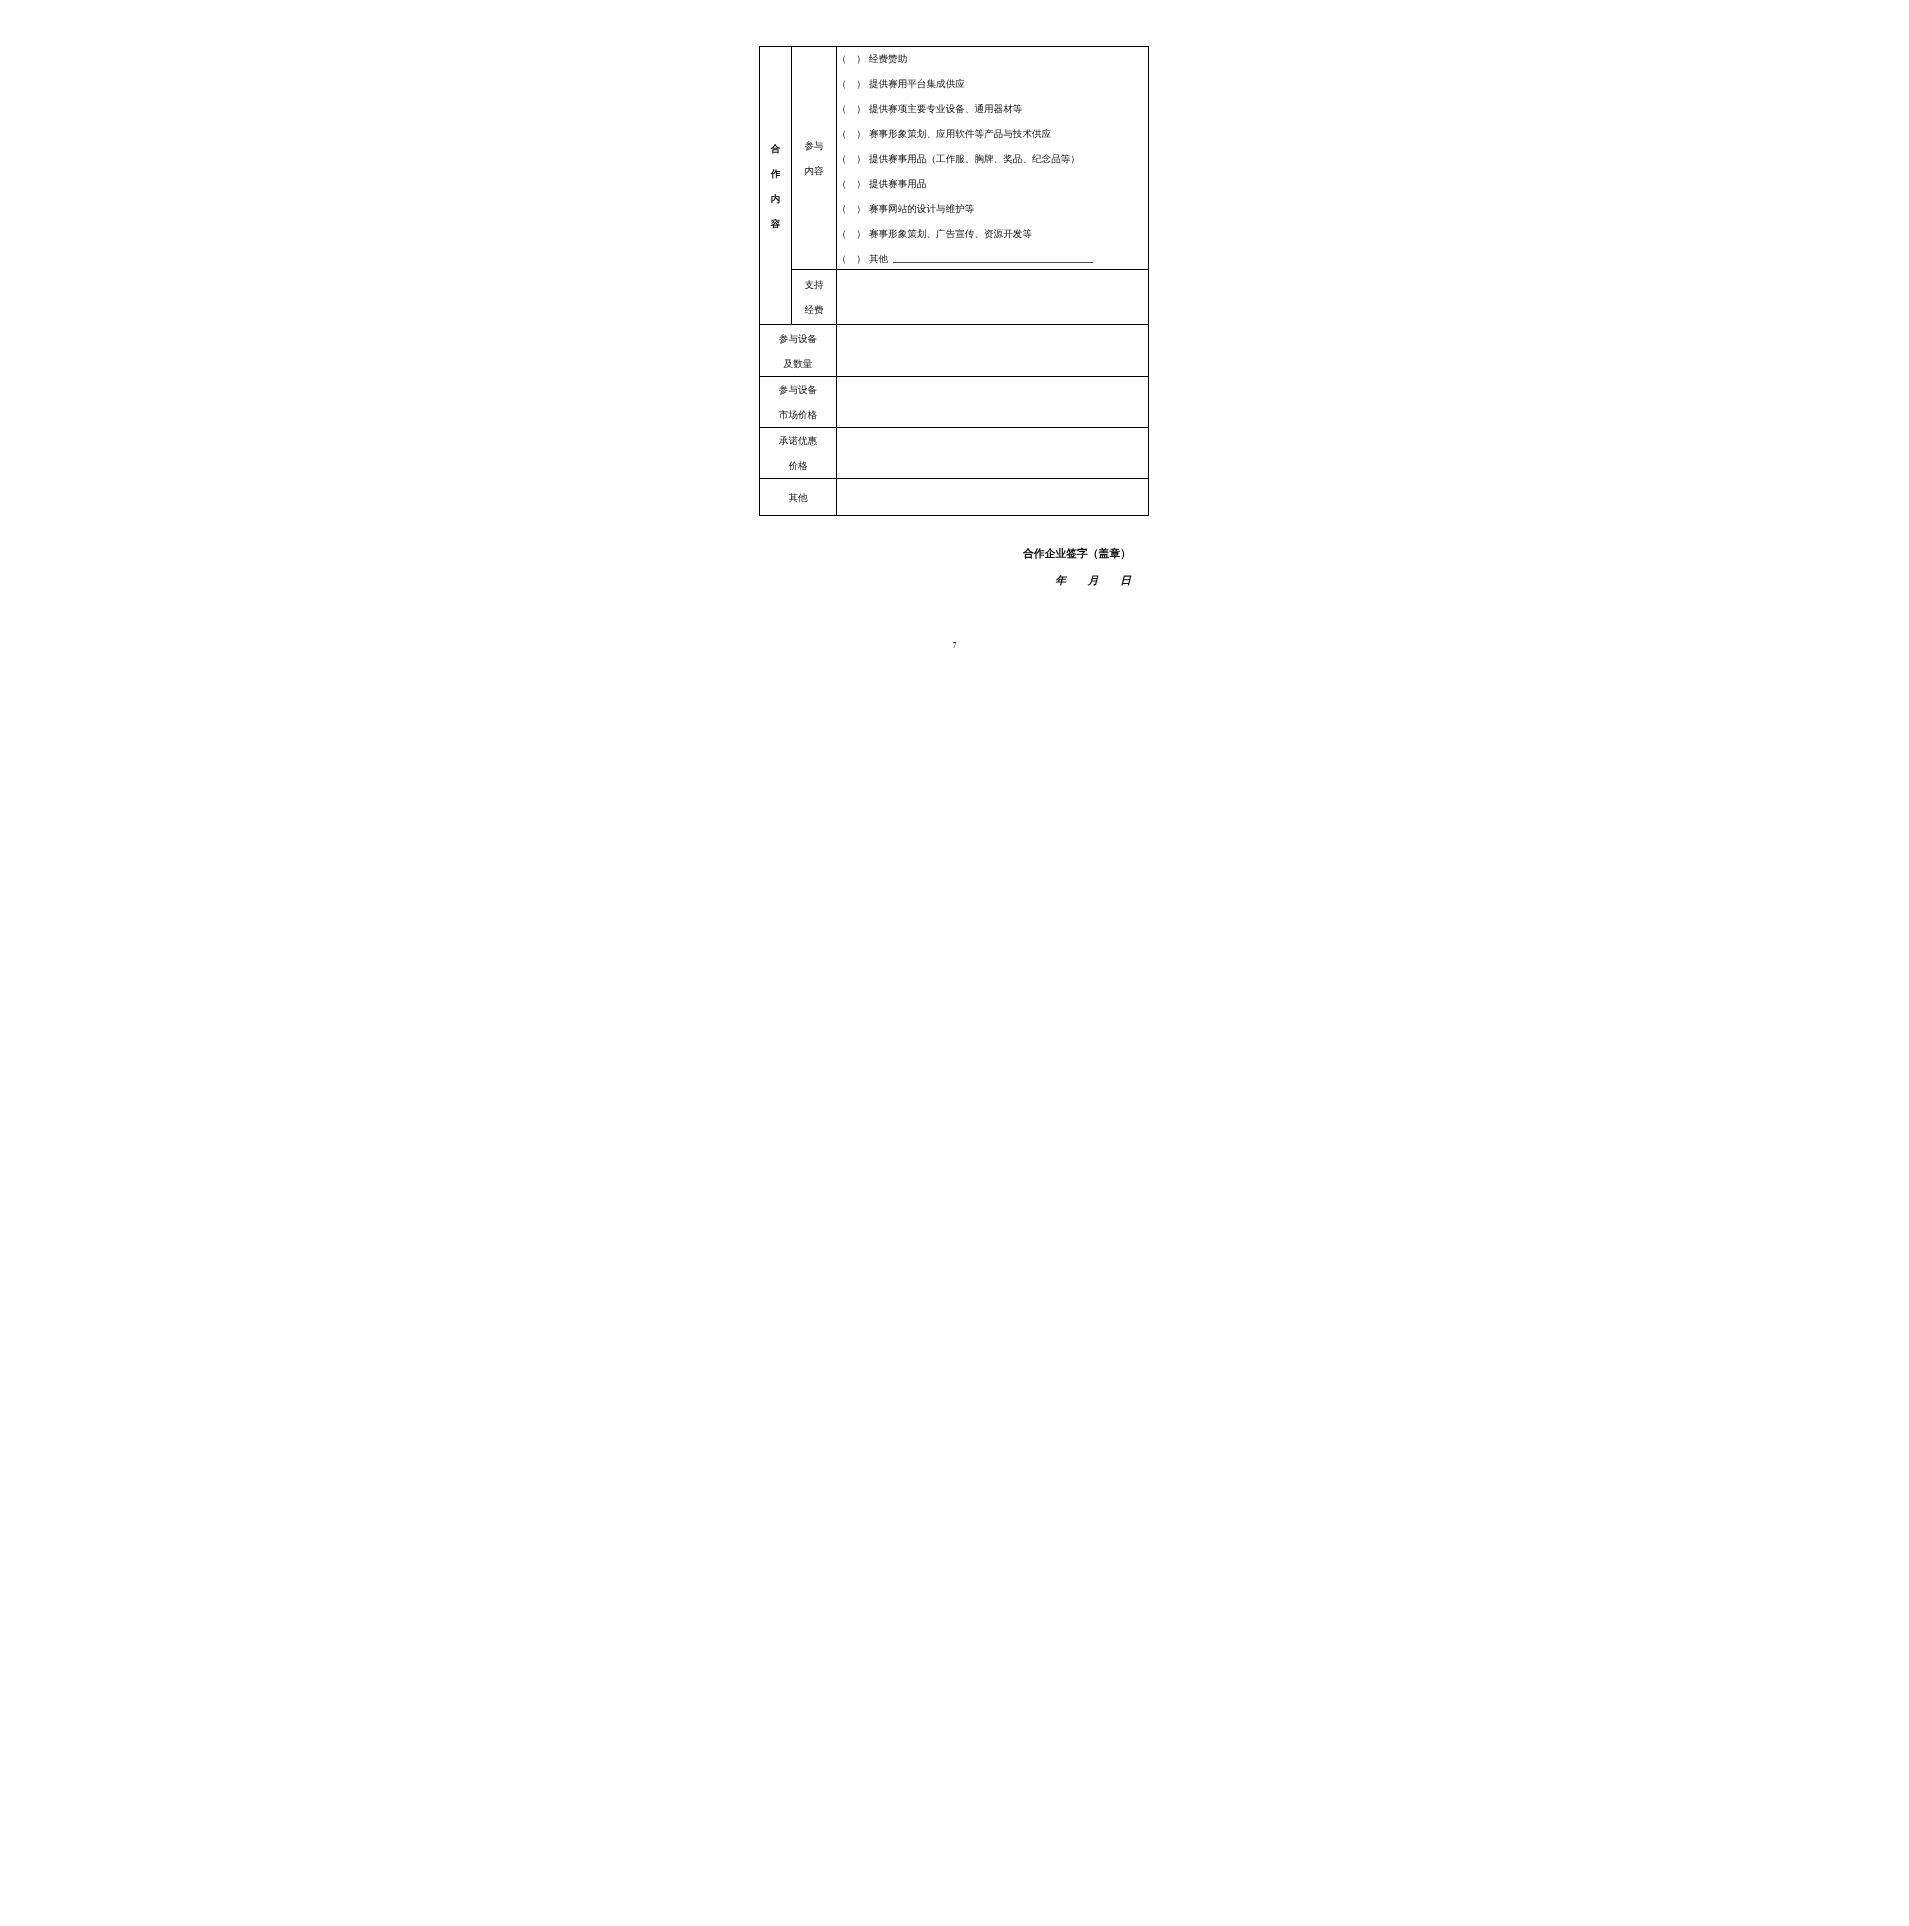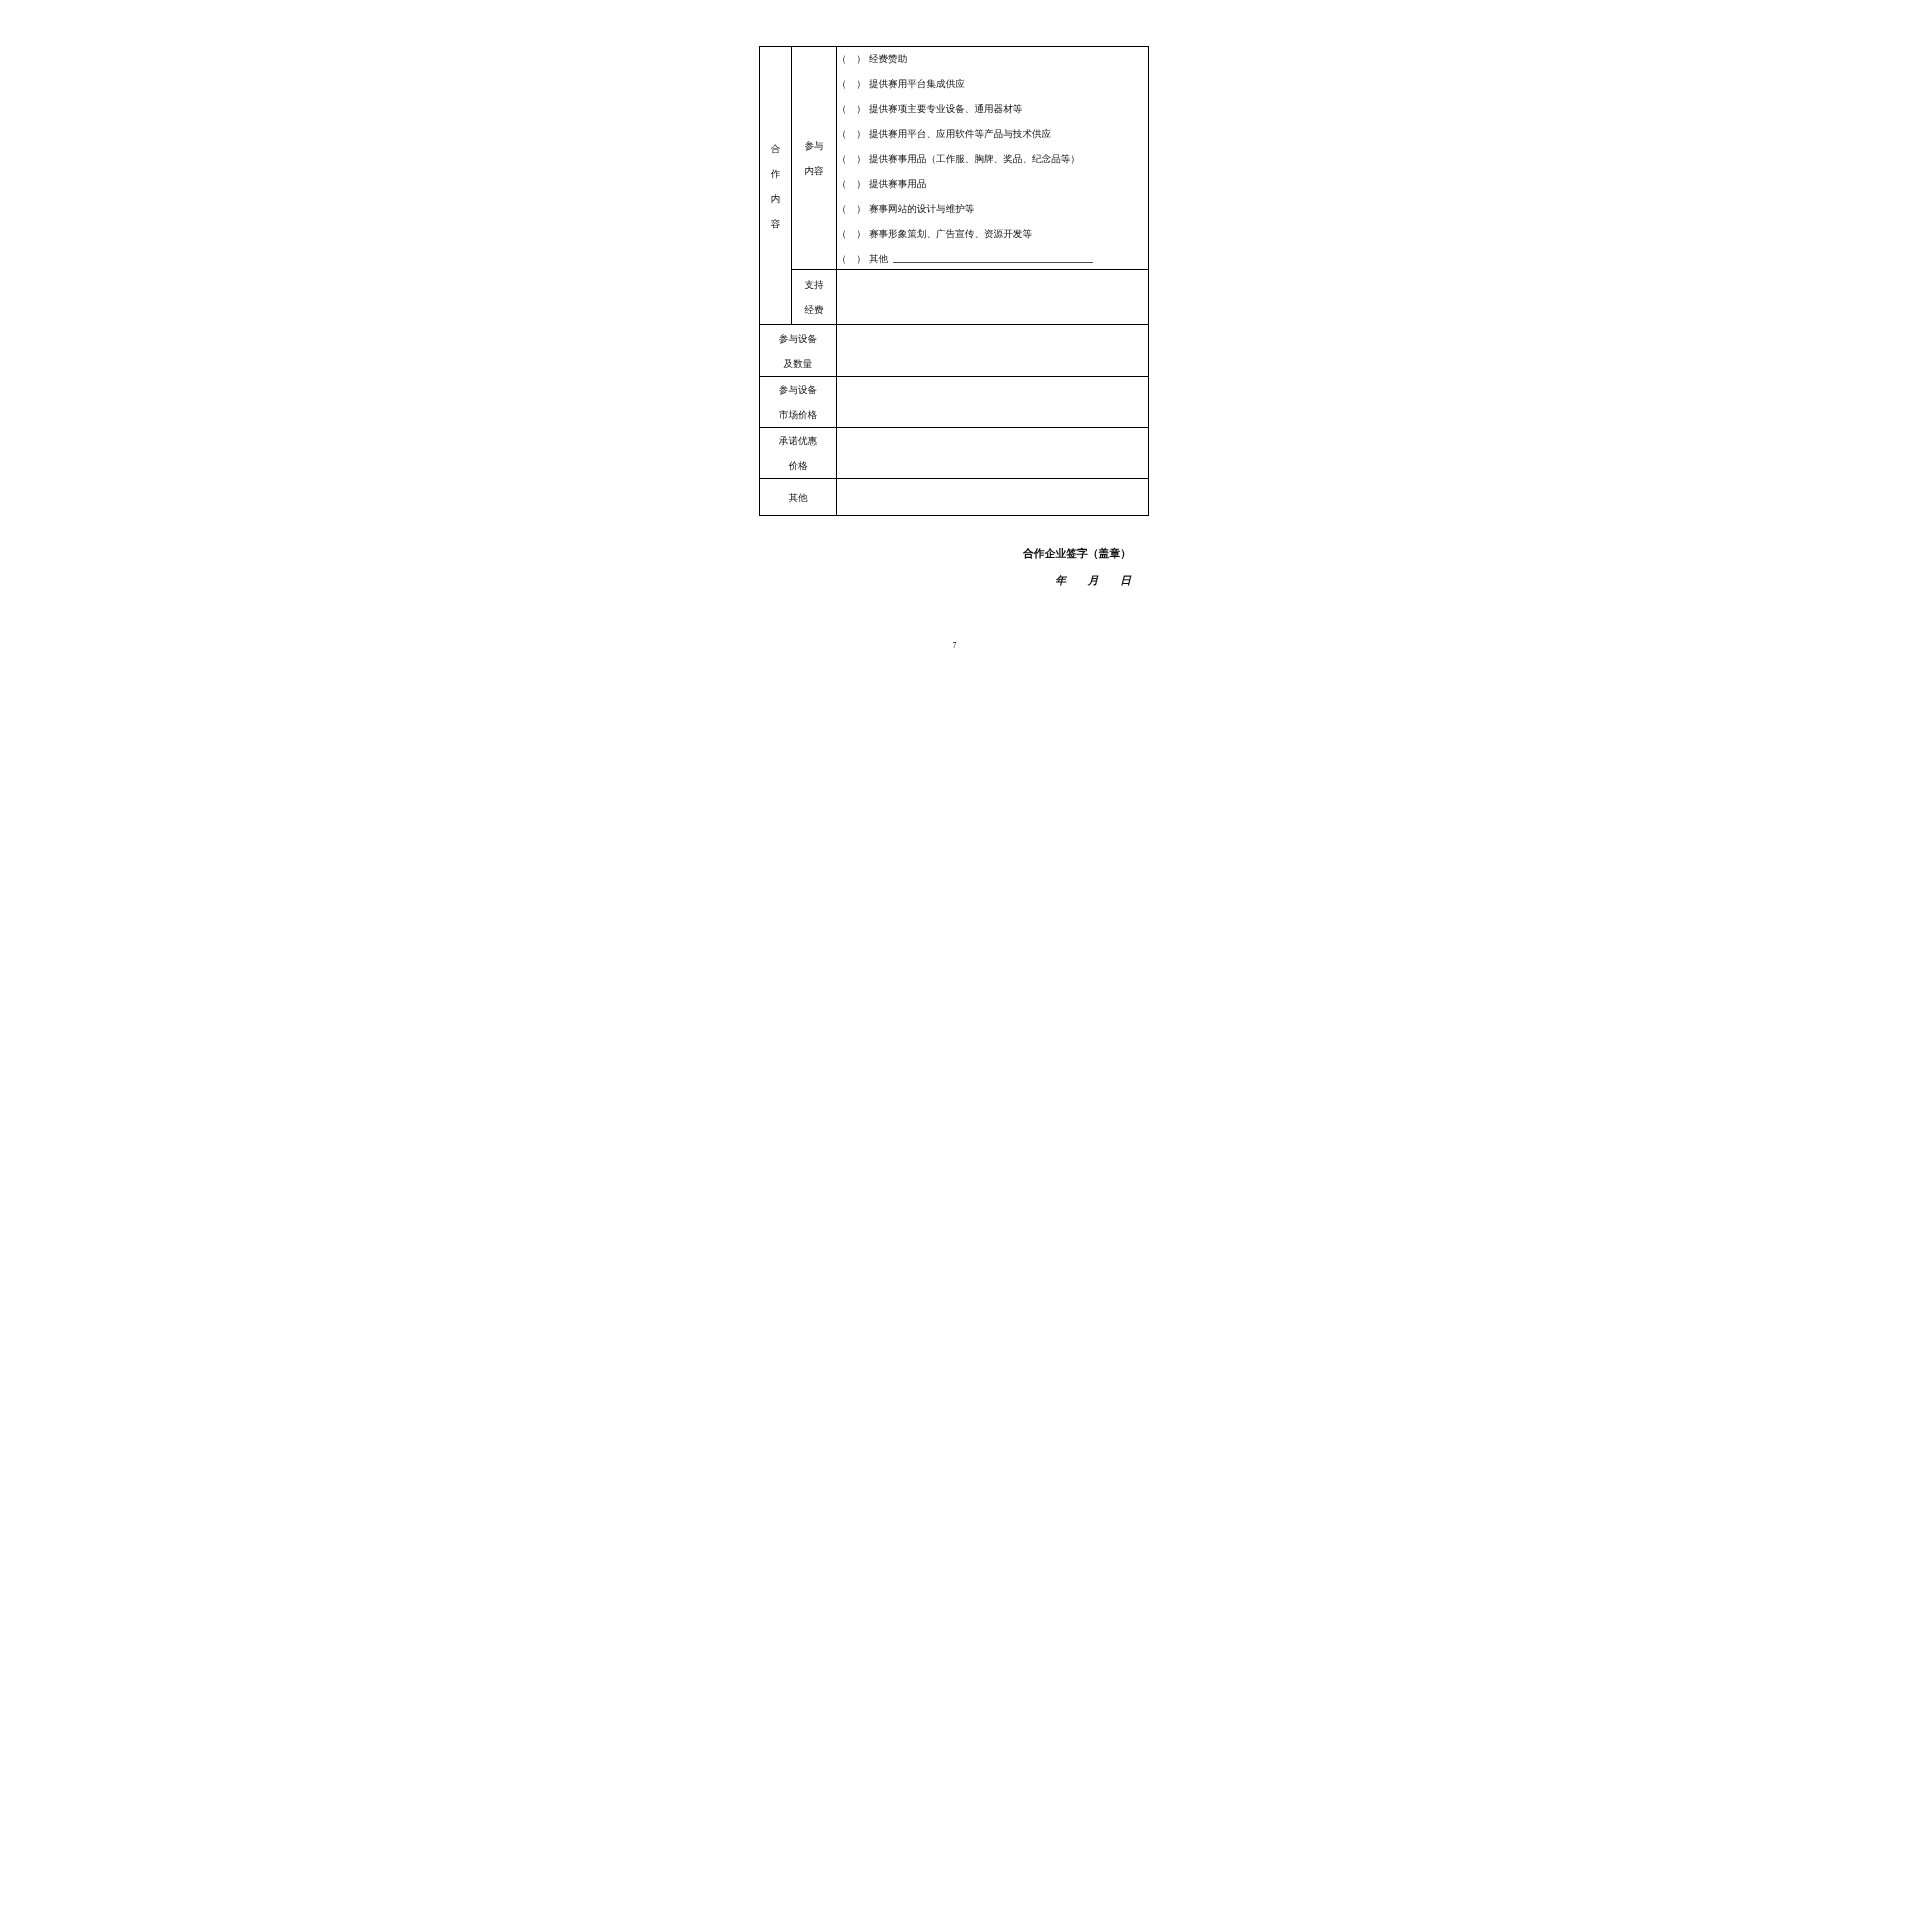--- a/index.html
+++ b/index.html
@@ -28,21 +28,21 @@
   table.coop td { vertical-align: middle; padding: 0; }
 
   .label-cell { text-align: center; }
   .wlabel {
     display: inline-block;
     font-size: 9.6px;
     line-height: 25px;
     text-align: center;
     word-break: break-all;
   }
-  .w1 { width: 10.4px; }   
+  .w1 { width: 10.4px; font-weight: bold; }   
   .w2 { width: 21px; }   
   .w4 { width: 40px; }  
 
   .items-cell { padding-left: 7.3px; }
   .items-wrap { display: flex; flex-direction: column; justify-content: center; height: 222px; }
   .item { line-height: 25px; font-size: 9.6px; white-space: nowrap; }
   .item .bracket { margin-right: 3.1px; }
   .blank-line {
     display: inline-block;
     width: 200px;
@@ -99,21 +99,21 @@
           <div class="item">
             <span class="bracket">（　）</span><span>经费赞助</span>
           </div>
           <div class="item">
             <span class="bracket">（　）</span><span>提供赛用平台集成供应</span>
           </div>
           <div class="item">
             <span class="bracket">（　）</span><span>提供赛项主要专业设备、通用器材等</span>
           </div>
           <div class="item">
-            <span class="bracket">（　）</span><span>提供赛用平台、应用软件等产品与技术供应</span>
+            <span class="bracket">（　）</span><span>赛事形象策划、应用软件等产品与技术供应</span>
           </div>
           <div class="item">
             <span class="bracket">（　）</span><span>提供赛事用品（工作服、胸牌、奖品、纪念品等）</span>
           </div>
           <div class="item">
             <span class="bracket">（　）</span><span>提供赛事用品</span>
           </div>
           <div class="item">
             <span class="bracket">（　）</span><span>赛事网站的设计与维护等</span>
           </div>

